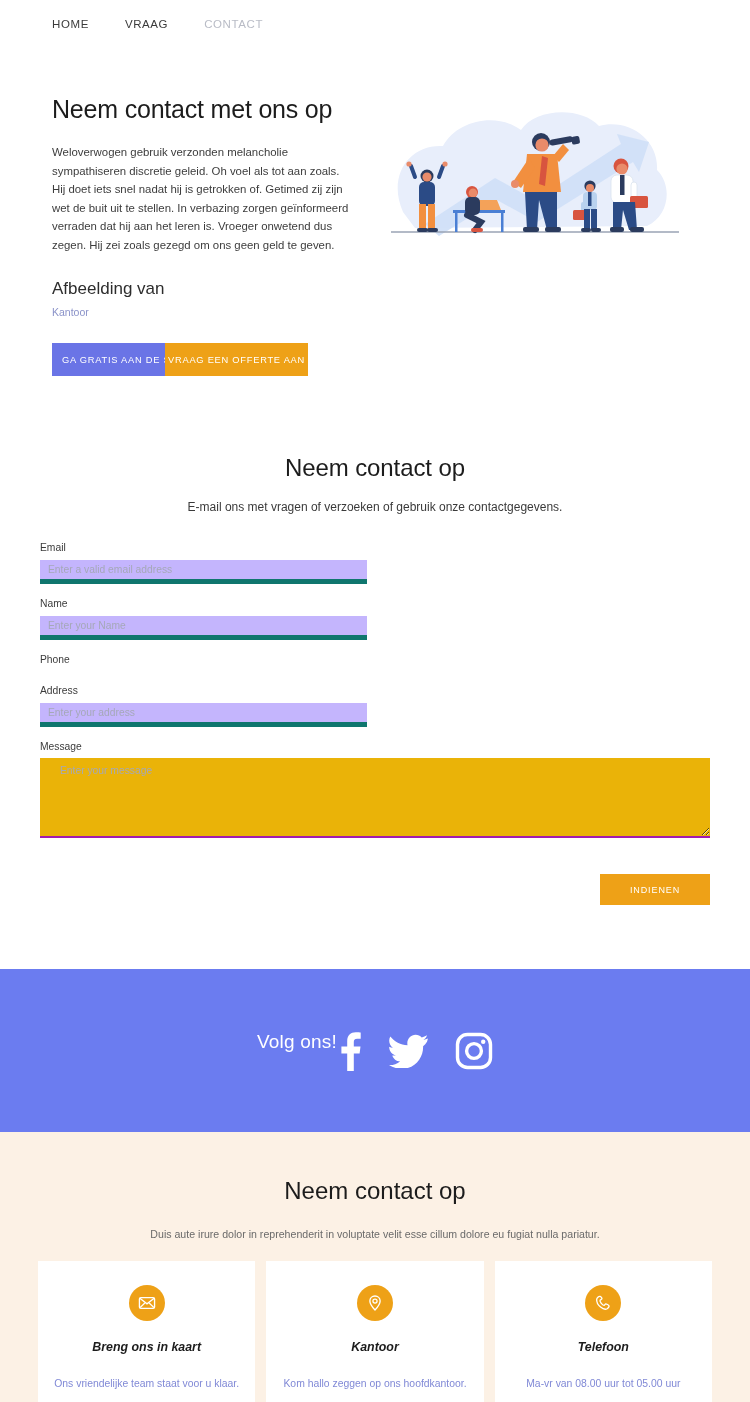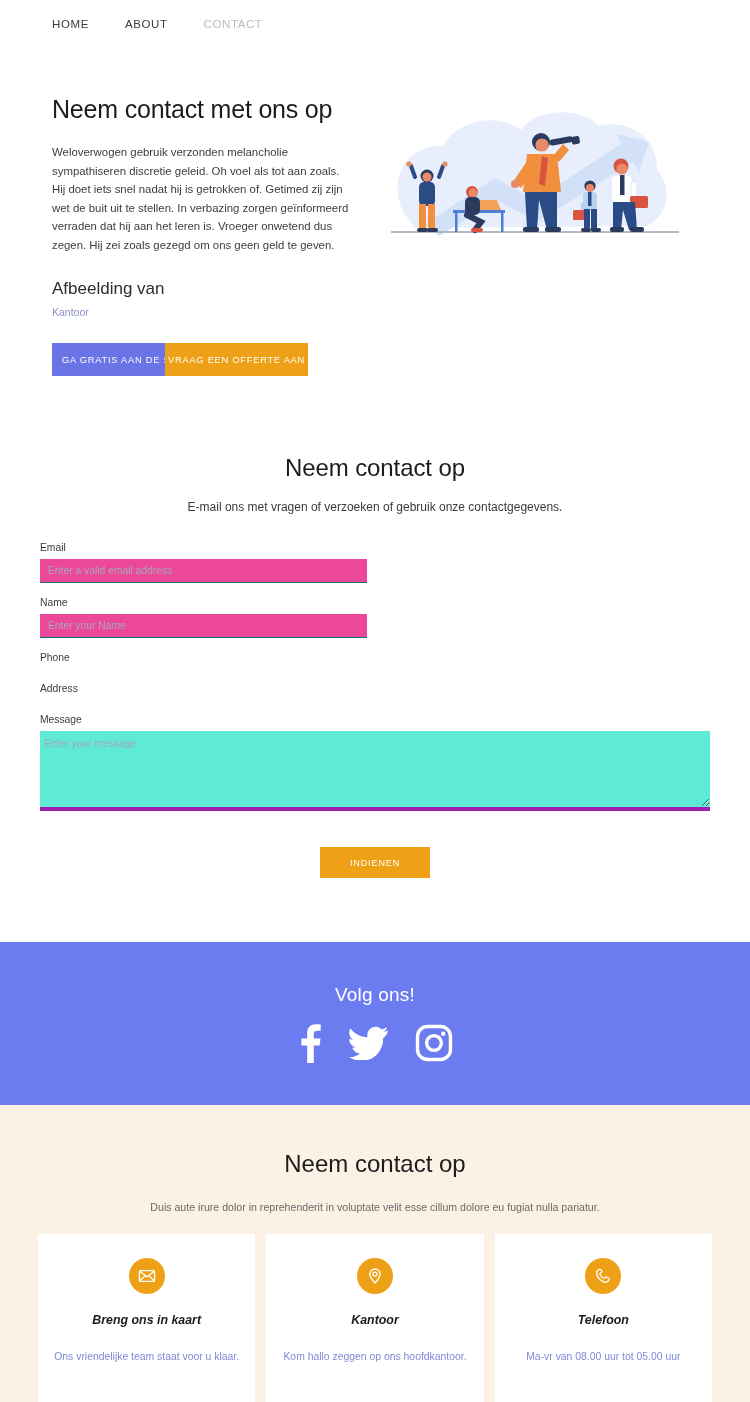--- a/index.html
+++ b/index.html
@@ -142,69 +142,69 @@
 
   .field-label {
     display: block;
     font-size: 10.3px;
     color: #3b3b3b;
     margin-bottom: 6px;
   }
   .field-input {
     width: 100%;
     height: 24px;
-    background: #ec4899;
+    background: #c4b5fd;
     border: none;
-    border-bottom: 1px solid #0f766e;
+    border-bottom: 5px solid #0f766e;
     font-size: 10.3px;
     color: #3b3b3b;
     padding: 0 8px;
     font-family: "Liberation Sans", sans-serif;
     outline: none;
   }
   .field-input::placeholder { color: #a5a8b8; }
   .field-textarea {
     width: 100%;
     height: 80px;
-    background: #5eead4;
+    background: #eab308;
     border: none;
-    border-bottom: 4px solid #a21caf;
+    border-bottom: 2px solid #a21caf;
     font-size: 10.3px;
     color: #3b3b3b;
-    padding: 7px 4px;
+    padding: 7px 20px;
     font-family: "Liberation Sans", sans-serif;
     outline: none;
     resize: vertical;
   }
   .field-textarea::placeholder { color: #a5a8b8; }
 
   .submit-wrap {
     display: flex;
-    justify-content: center;
+    justify-content: flex-end;
     margin-top: 18px;
   }
   .submit-btn {
     width: 110px;
     height: 31px;
     background: #eea117;
     border: none;
     color: #ffffff;
     font-size: 9px;
     letter-spacing: 0.9px;
     cursor: pointer;
     font-family: "Liberation Sans", sans-serif;
   }
 
   
   .social {
     margin-top: 64px;
     height: 163px;
     background: #6b7cf0;
     display: flex;
-    flex-direction: column;
+    flex-direction: row;
     align-items: center;
     justify-content: center;
   }
   .social-title {
     color: #ffffff;
     font-size: 19px;
     font-weight: 400;
     margin-bottom: 17px;
     letter-spacing: 0.2px;
   }
@@ -280,21 +280,21 @@
     margin-bottom: 4px;
   }
 </style>
 </head>
 <body>
 
 <div class="page">
 
   <nav class="nav">
     <a class="nav-item">HOME</a>
-    <a class="nav-item">ABOUT</a>
+    <a class="nav-item">VRAAG</a>
     <a class="nav-item muted">CONTACT</a>
   </nav>
 
   <section class="hero">
     <div class="hero-left">
       <h1 class="hero-title">Neem contact met ons op</h1>
       <p class="hero-body">Weloverwogen gebruik verzonden melancholie sympathiseren discretie geleid. Oh voel als tot aan zoals. Hij doet iets snel nadat hij is getrokken of. Getimed zij zijn wet de buit uit te stellen. In verbazing zorgen geïnformeerd verraden dat hij aan het leren is. Vroeger onwetend dus zegen. Hij zei zoals gezegd om ons geen geld te geven.</p>
       <div class="credit-label">Afbeelding van</div>
       <a class="credit-link">Kantoor</a>
 
@@ -393,20 +393,21 @@
       </div>
       <div class="field">
         <label class="field-label">Name</label>
         <input class="field-input" type="text" placeholder="Enter your Name" style="">
       </div>
       <div class="field">
         <label class="field-label">Phone</label>
       </div>
       <div class="field">
         <label class="field-label">Address</label>
+        <input class="field-input" type="text" placeholder="Enter your address" style="">
       </div>
       <div class="field full">
         <label class="field-label">Message</label>
         <textarea class="field-textarea" placeholder="Enter your message" style=""></textarea>
       </div>
     </div>
 
     <div class="submit-wrap">
       <button class="submit-btn">INDIENEN</button>
     </div>

